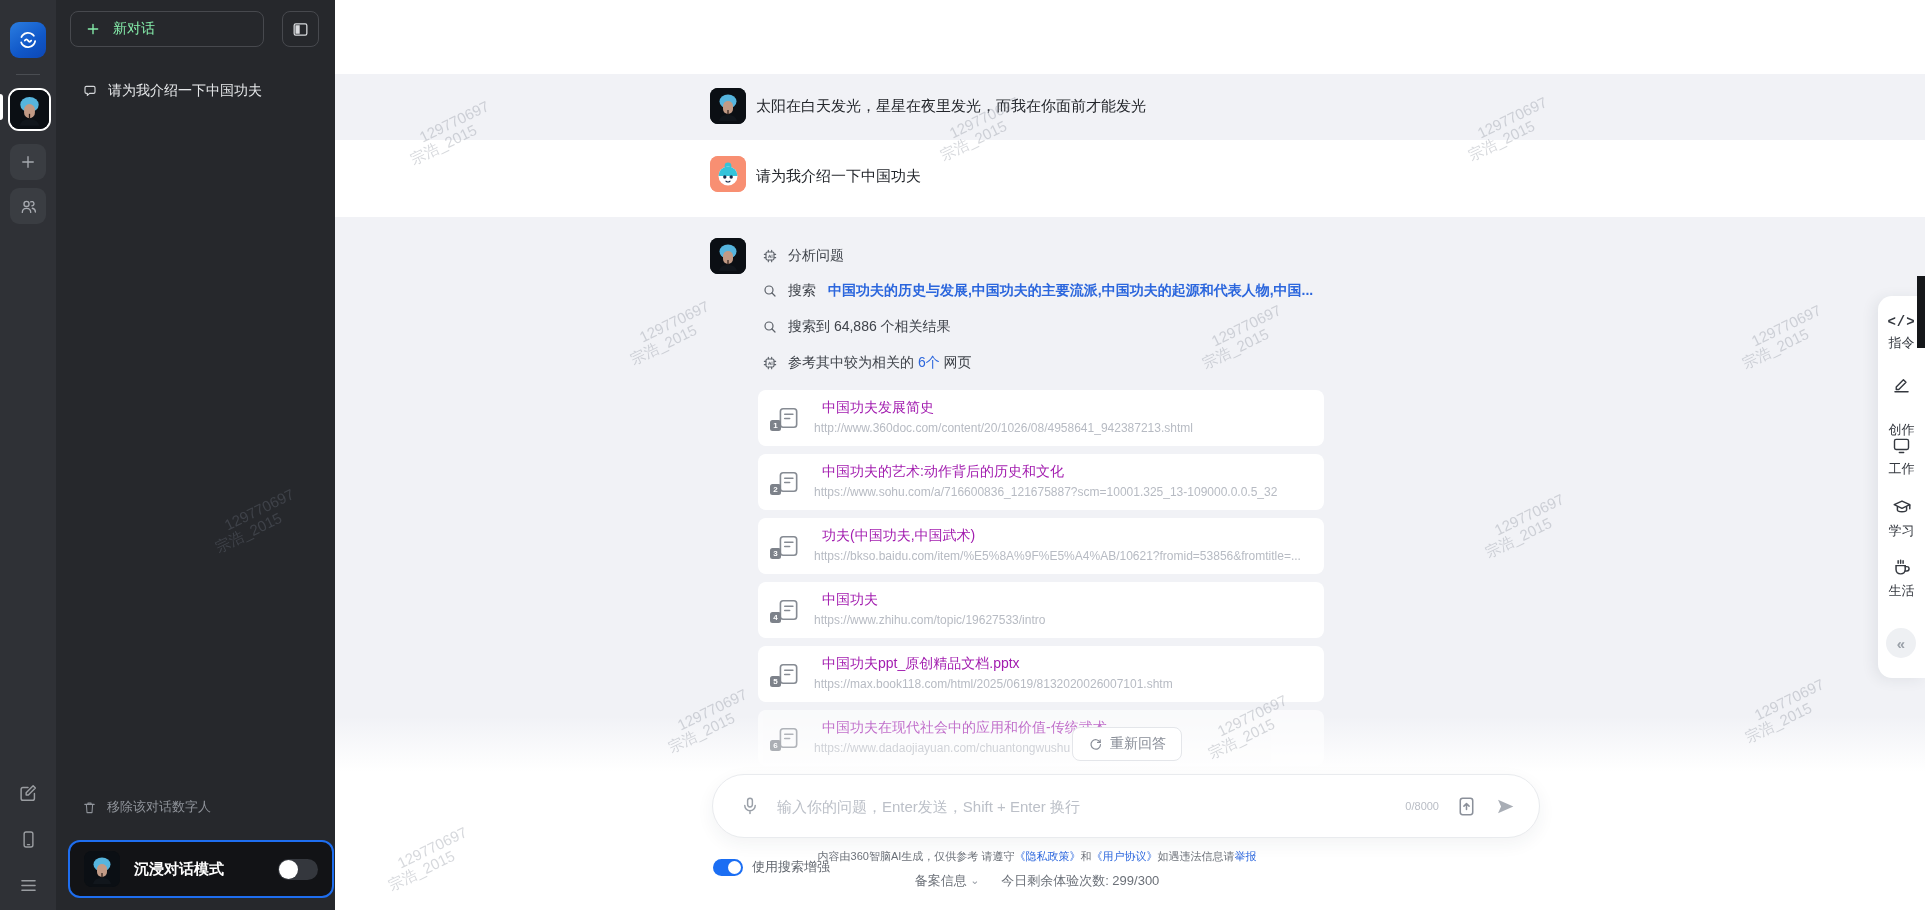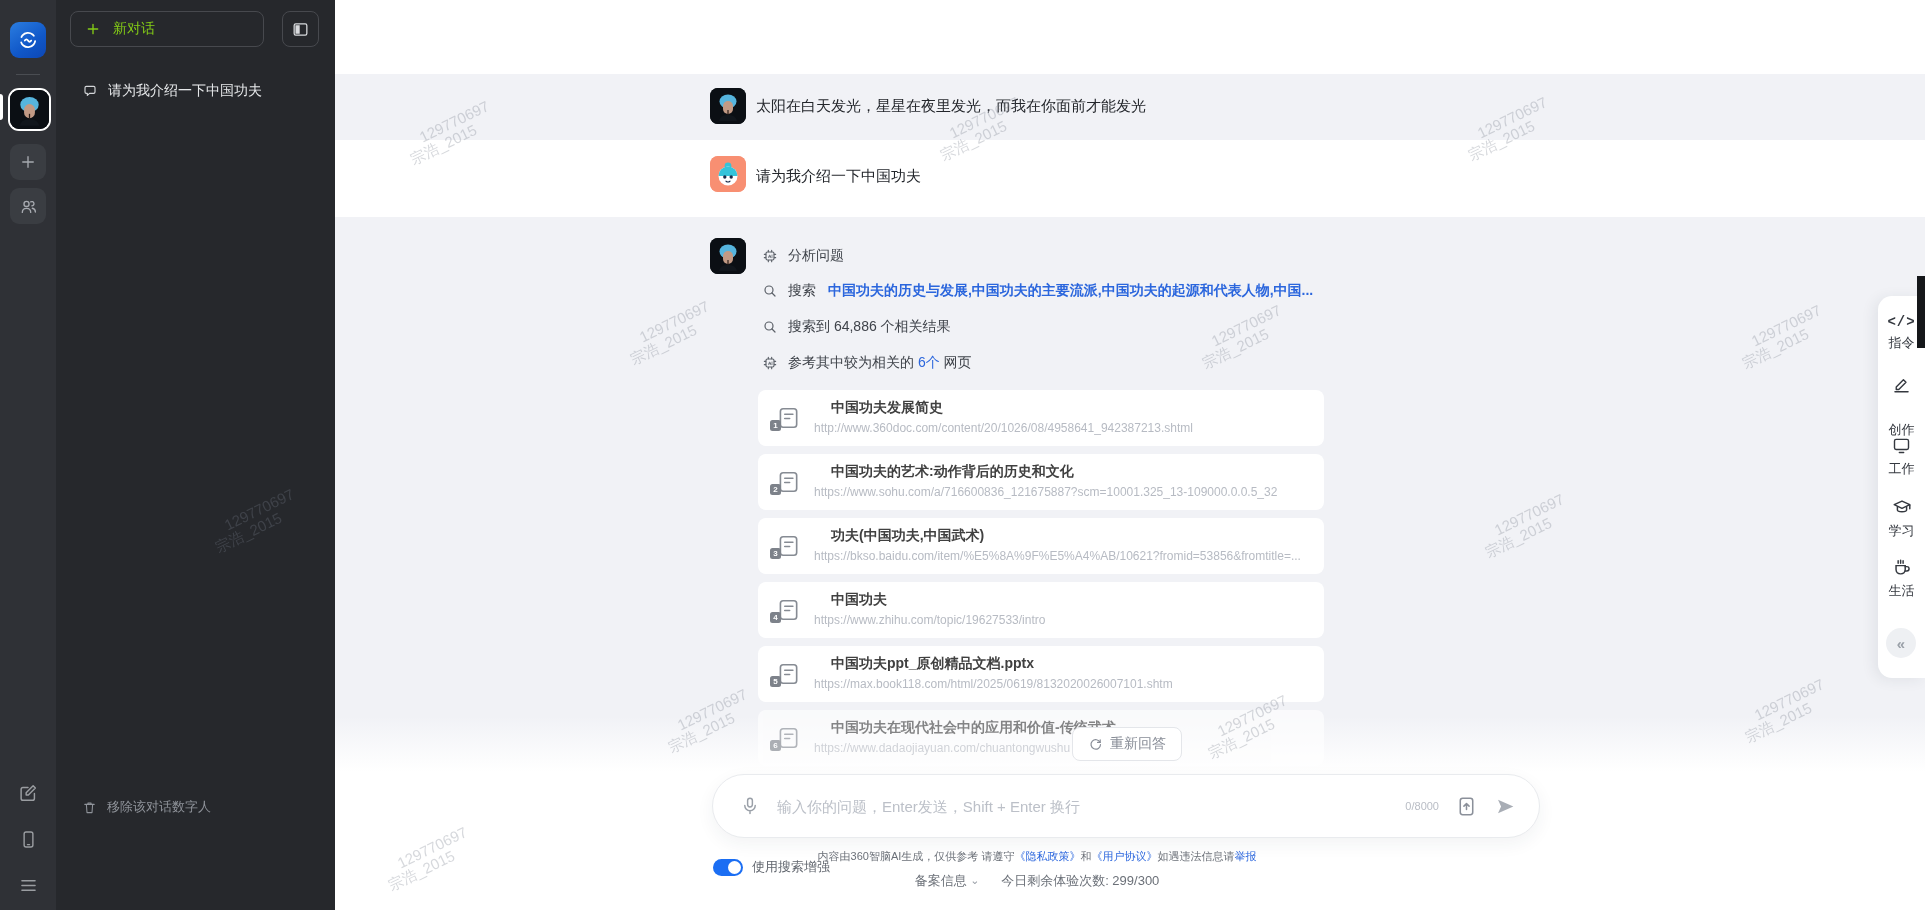--- a/index.html
+++ b/index.html
@@ -22,21 +22,21 @@
   .avatar-btn{left:8px;top:88px;width:43px;height:43px;border:2px solid #ffffff;border-radius:11px;
               box-sizing:border-box;overflow:hidden;background:#0b0f14;cursor:pointer;}
   .bar-btn{left:10px;width:36px;height:36px;border-radius:9px;background:#3a3d42;color:#a7aab0;
            display:flex;align-items:center;justify-content:center;cursor:pointer;}
   .bar-tool{left:13px;width:30px;height:30px;color:#9a9da1;display:flex;align-items:center;justify-content:center;cursor:pointer;}
 
   
   .sidebar{left:56px;top:0;width:279px;height:910px;background:#26282c;z-index:10;}
   .newchat{left:70px;top:11px;width:194px;height:36px;border:1px solid #47494e;border-radius:8px;
            box-sizing:border-box;display:flex;align-items:center;gap:12px;padding-left:14px;
-           color:#84cc16;font-size:14px;cursor:pointer;}
+           color:#86efac;font-size:14px;cursor:pointer;}
   .ptoggle{left:282px;top:11px;width:37px;height:36px;border:1px solid #47494e;border-radius:8px;
            box-sizing:border-box;display:flex;align-items:center;justify-content:center;color:#d8dadd;cursor:pointer;}
   .convrow{left:70px;top:76px;width:218px;height:30px;display:flex;align-items:center;gap:10px;
            padding-left:12px;color:#e6e8ea;font-size:14px;font-weight:500;cursor:pointer;}
   .removerow{left:70px;top:794px;width:220px;height:26px;display:flex;align-items:center;gap:10px;
              padding-left:12px;color:#8f939a;font-size:13px;cursor:pointer;}
   .immersive{left:68px;top:840px;width:266px;height:58px;border:2px solid #1e6ef0;border-radius:12px;
              box-sizing:border-box;background:#121316;display:flex;align-items:center;cursor:pointer;}
   .imm-thumb{width:36px;height:36px;border-radius:8px;overflow:hidden;margin-left:14px;flex:none;background:#0b0f14;}
   .imm-label{margin-left:14px;color:#ffffff;font-size:15px;font-weight:bold;flex:1;}
@@ -52,21 +52,21 @@
   .msg-text{font-size:15px;color:#23262b;white-space:nowrap;}
   .step-icon{width:16px;height:16px;color:#5b6068;}
   .step-text{font-size:14px;color:#3f434a;white-space:nowrap;}
   .blue{color:#2b66dd;}
   .bold{font-weight:bold;}
 
   .refcard{left:758px;width:566px;height:56px;background:#ffffff;border-radius:8px;box-sizing:border-box;cursor:pointer;}
   .refcard .ric{position:absolute;left:17px;top:15px;width:26px;height:26px;color:#868b93;}
   .refcard .badge{position:absolute;left:12px;top:30px;width:11px;height:11px;border-radius:2.5px;background:#7d828a;
                   color:#fff;font-size:8px;line-height:11px;text-align:center;font-weight:bold;}
-  .refcard .rtitle{position:absolute;left:73px;top:9px;font-size:14px;font-weight:bold;color:#404040;white-space:nowrap;}
+  .refcard .rtitle{position:absolute;left:64px;top:9px;font-size:14px;font-weight:normal;color:#a21caf;white-space:nowrap;}
   .refcard .rurl{position:absolute;left:56px;top:31px;font-size:12px;color:#b7bbc3;white-space:nowrap;}
   .faded{opacity:.62;}
 
   .retry{left:1072px;top:727px;width:110px;height:34px;background:#ffffff;border:1px solid #e4e6ea;border-radius:8px;
          box-sizing:border-box;display:flex;align-items:center;justify-content:center;gap:7px;
          color:#878c96;font-size:14px;cursor:pointer;z-index:20;}
 
   
   .composer{left:712px;top:774px;width:828px;height:64px;background:#ffffff;border:1px solid #e9ebee;
             border-radius:32px;box-sizing:border-box;display:flex;align-items:center;
@@ -198,20 +198,35 @@
     </span>
     <span>请为我介绍一下中国功夫</span>
   </div>
   <div class="abs removerow" style="position:absolute;left:14px;top:794px;">
     <span>
       <svg width="15" height="15" viewBox="0 0 24 24" fill="none" stroke="currentColor" stroke-width="1.7" stroke-linecap="round" stroke-linejoin="round">
         <path d="M4.5 7h15M9.5 7V4.8h5V7M7 7l1 13.2h8L17 7"></path>
       </svg>
     </span>
     <span>移除该对话数字人</span>
+  </div>
+  <div class="abs immersive" style="position:absolute;left:12px;top:840px;">
+    <div class="imm-thumb">
+      <svg width="36" height="36" viewBox="0 0 36 36">
+        <rect width="36" height="36" fill="#0b0f14"></rect>
+        <ellipse cx="18" cy="13.5" rx="8.5" ry="7" fill="#56b5de"></ellipse>
+        <rect x="13" y="13" width="10" height="13" rx="5" fill="#c29a85"></rect>
+        <path d="M9 33c1-4.5 4.5-6 9-6s8 1.5 9 6z" fill="#11161c"></path>
+        <rect x="17.4" y="22" width="1.2" height="5" fill="#2a1d18"></rect>
+      </svg>
+    </div>
+    <span class="imm-label">沉浸对话模式</span>
+    <span class="toggle-off">
+        <span class="knob"></span>
+      </span>
   </div>
 </div>
 
 <div class="abs main"></div>
 <div class="abs band1"></div>
 <div class="abs bandai"></div>
 
 <div class="abs msg-avatar" style="left:710px;top:88px;">
   <svg width="36" height="36" viewBox="0 0 36 36">
     <rect width="36" height="36" fill="#0b0f14"></rect>

